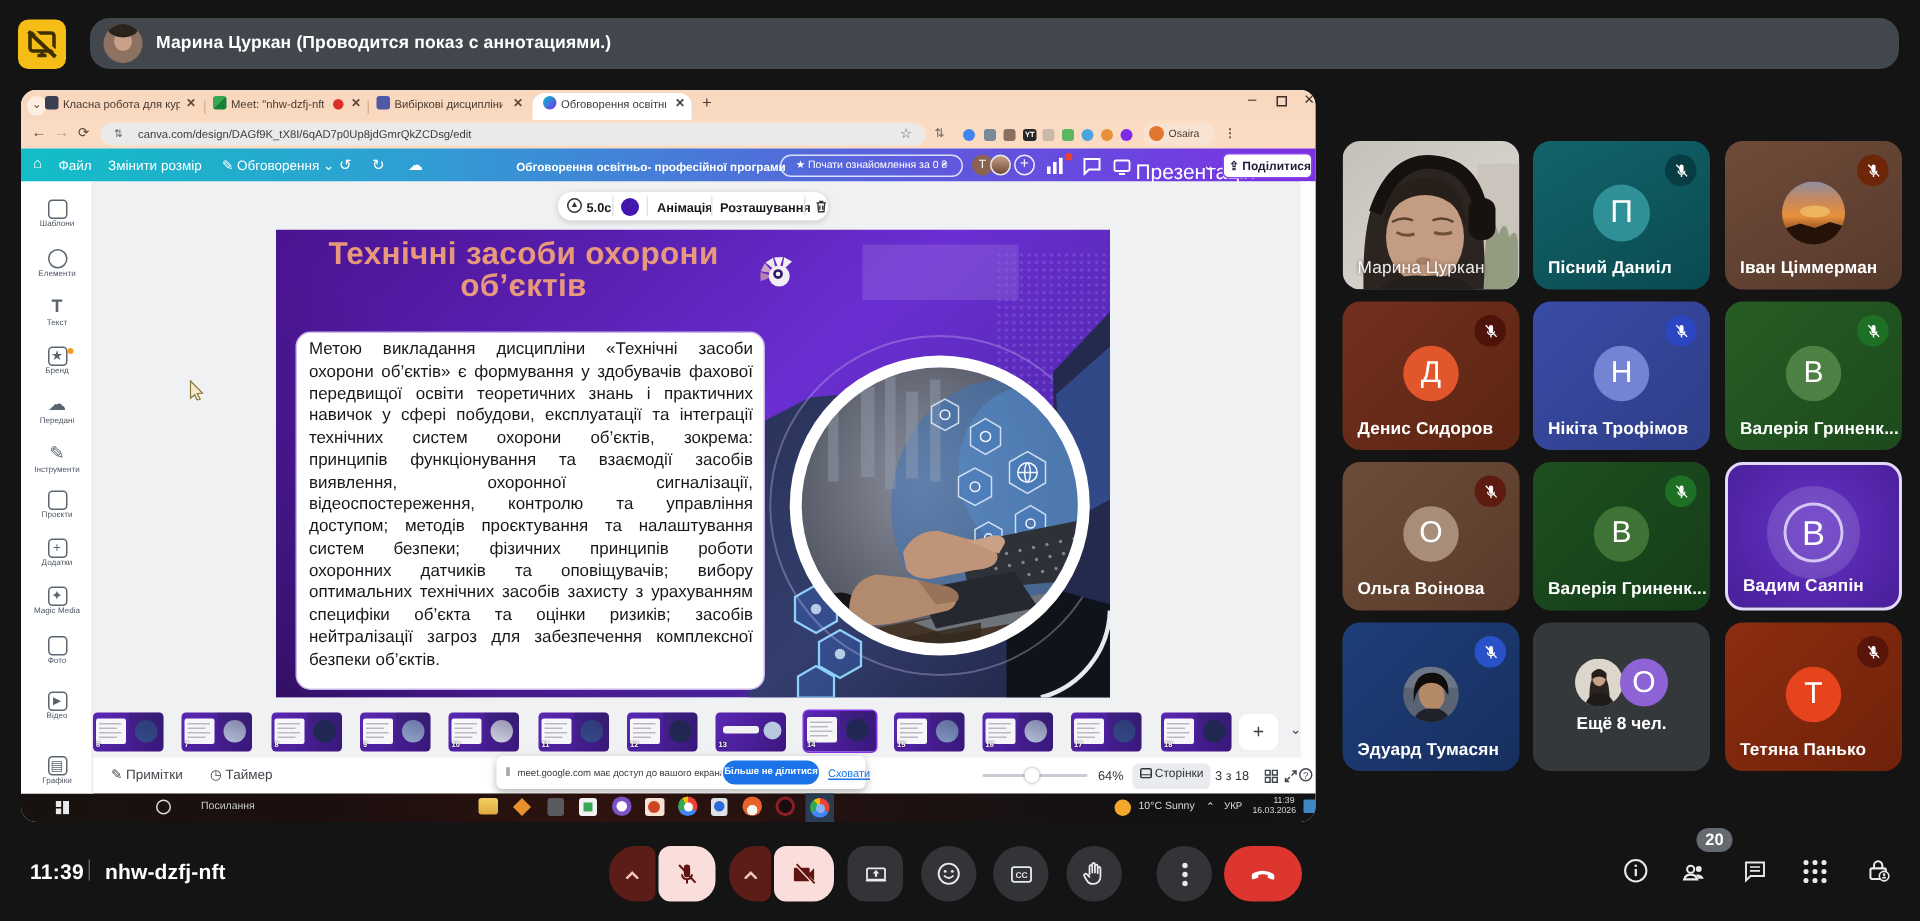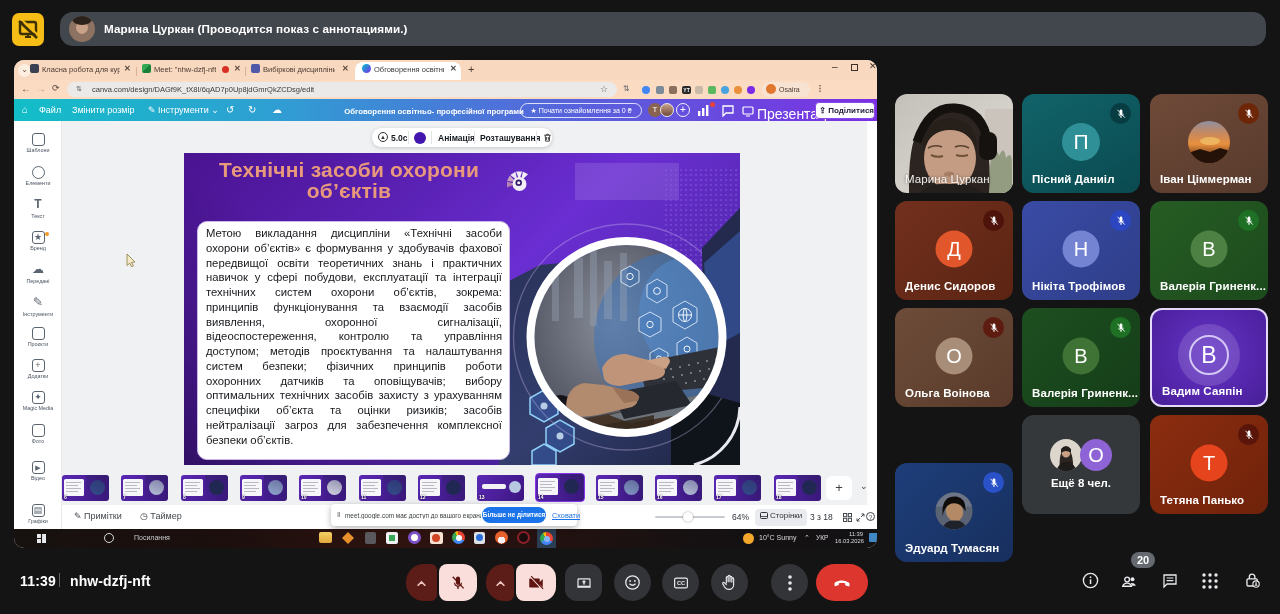--- a/index.html
+++ b/index.html
@@ -106,21 +106,21 @@
       <div class="abs" style="left:733px;top:6px;width:8px;height:8px;border-radius:50%;background:#7b2ae8;"></div>
       <div class="abs" style="left:748px;top:2px;width:48px;height:15px;border-radius:8px;background:#f8e3d2;"></div>
       <div class="abs" style="left:752px;top:4px;width:10px;height:10px;border-radius:50%;background:#e2762d;"></div>
       <div class="abs" style="left:765px;top:6px;color:#4a3a31;font-size:7px;">Osaira</div>
       <div class="abs" style="left:802px;top:4px;color:#57453a;font-size:8px;font-weight:700;">⋮</div>
     </div>
     <div id="cvtoolbar" class="abs">
       <div class="abs" style="left:8px;top:5px;color:#fff;font-size:10px;">⌂</div>
       <div class="abs" style="left:25px;top:6px;color:#fff;font-size:9px;">Файл</div>
       <div class="abs" style="left:58px;top:6px;color:#fff;font-size:9px;">Змінити розмір</div>
-      <div class="abs" style="left:134px;top:6px;color:#fff;font-size:9px;">✎ Інструменти ⌄</div>
+      <div class="abs" style="left:134px;top:6px;color:#fff;font-size:9px;">✎ Обговорення ⌄</div>
       <div class="abs" style="left:212px;top:5px;color:#fff;font-size:10px;">↺</div>
       <div class="abs" style="left:234px;top:5px;color:#fff;font-size:10px;">↻</div>
       <div class="abs" style="left:258px;top:5px;color:#fff;font-size:10px;">☁</div>
       <div class="abs" style="left:330px;top:7.5px;width:180px;text-align:center;color:#fff;font-size:7.8px;font-weight:700;white-space:nowrap;">Обговорення освітньо- професійної програми</div>
       <div class="abs" style="left:506px;top:3.5px;width:122px;height:15px;border:1px solid rgba(255,255,255,.8);border-radius:8px;color:#fff;font-size:7px;text-align:center;line-height:13.5px;white-space:nowrap;">★ Почати ознайомлення за 0 ₴</div>
       <div class="abs" style="left:634px;top:4px;width:14px;height:14px;border-radius:50%;background:#8a6350;color:#fff;font-size:8px;text-align:center;line-height:14px;">T</div>
       <div class="abs" style="left:646px;top:4px;width:14px;height:14px;border-radius:50%;background:linear-gradient(180deg,#c9a18a,#6d4a38);border:1px solid #e8e8e8;"></div>
       <div class="abs" style="left:662px;top:4px;width:14px;height:14px;border-radius:50%;border:1px solid rgba(255,255,255,.9);color:#fff;font-size:10px;text-align:center;line-height:12px;">+</div>
       <svg class="abs" style="left:684px;top:6px;" width="11" height="11" viewBox="0 0 11 11">
           <rect x="0" y="6" width="2.4" height="5" fill="#fff"></rect>
@@ -662,21 +662,21 @@
             <path stroke="#fff" stroke-width="1.8" d="M5 3.6l14.5 15.6"></path>
           </svg>
         </div>
       <div class="name">Валерія Гриненк...</div>
     </div>
     <div class="tile" style="left:1150px;top:308px;background:radial-gradient(circle at 50% 45%,#6636c8 0%,#5527ad 55%,#481f98 100%);border:2.5px solid #e4d9fb;">
       <div class="abs" style="left:50%;top:45px;transform:translate(-50%,-50%);width:62px;height:62px;border-radius:50%;background:rgba(255,255,255,.14);"></div>
       <div class="avc" style="top:45px;width:40px;height:40px;border:2.5px solid #d4c6f5;font-size:23px;background:transparent;">В</div>
       <div class="name">Вадим Саяпін</div>
     </div>
-    <div class="tile" style="left:895px;top:415px;background:linear-gradient(135deg,#1e3e7a,#172f5e);margin-top:48px;">
+    <div class="tile" style="left:895px;top:415px;background:linear-gradient(135deg,#1e3e7a,#172f5e);">
       <div class="avc" style="width:37px;height:37px;overflow:hidden;background:#565a62;">
         <svg width="37" height="37">
             <rect width="37" height="37" fill="#5a6374"></rect>
             <rect x="0" y="0" width="37" height="14" fill="#6d7687"></rect>
             <ellipse cx="19" cy="19" rx="8.5" ry="10" fill="#b48a66" transform="rotate(-14 19 19)"></ellipse>
             <path d="M7 17 Q8 3 21 4 Q31 6 30 19 Q25 9 16 11 Q9 13 7 24 Z" fill="#0f0c09"></path>
             <path d="M6 37 Q10 27 19 28 Q28 27 32 37 Z" fill="#1f222a"></path>
           </svg>
       </div>
       <div class="mic" style="background:#2a52c8;">

